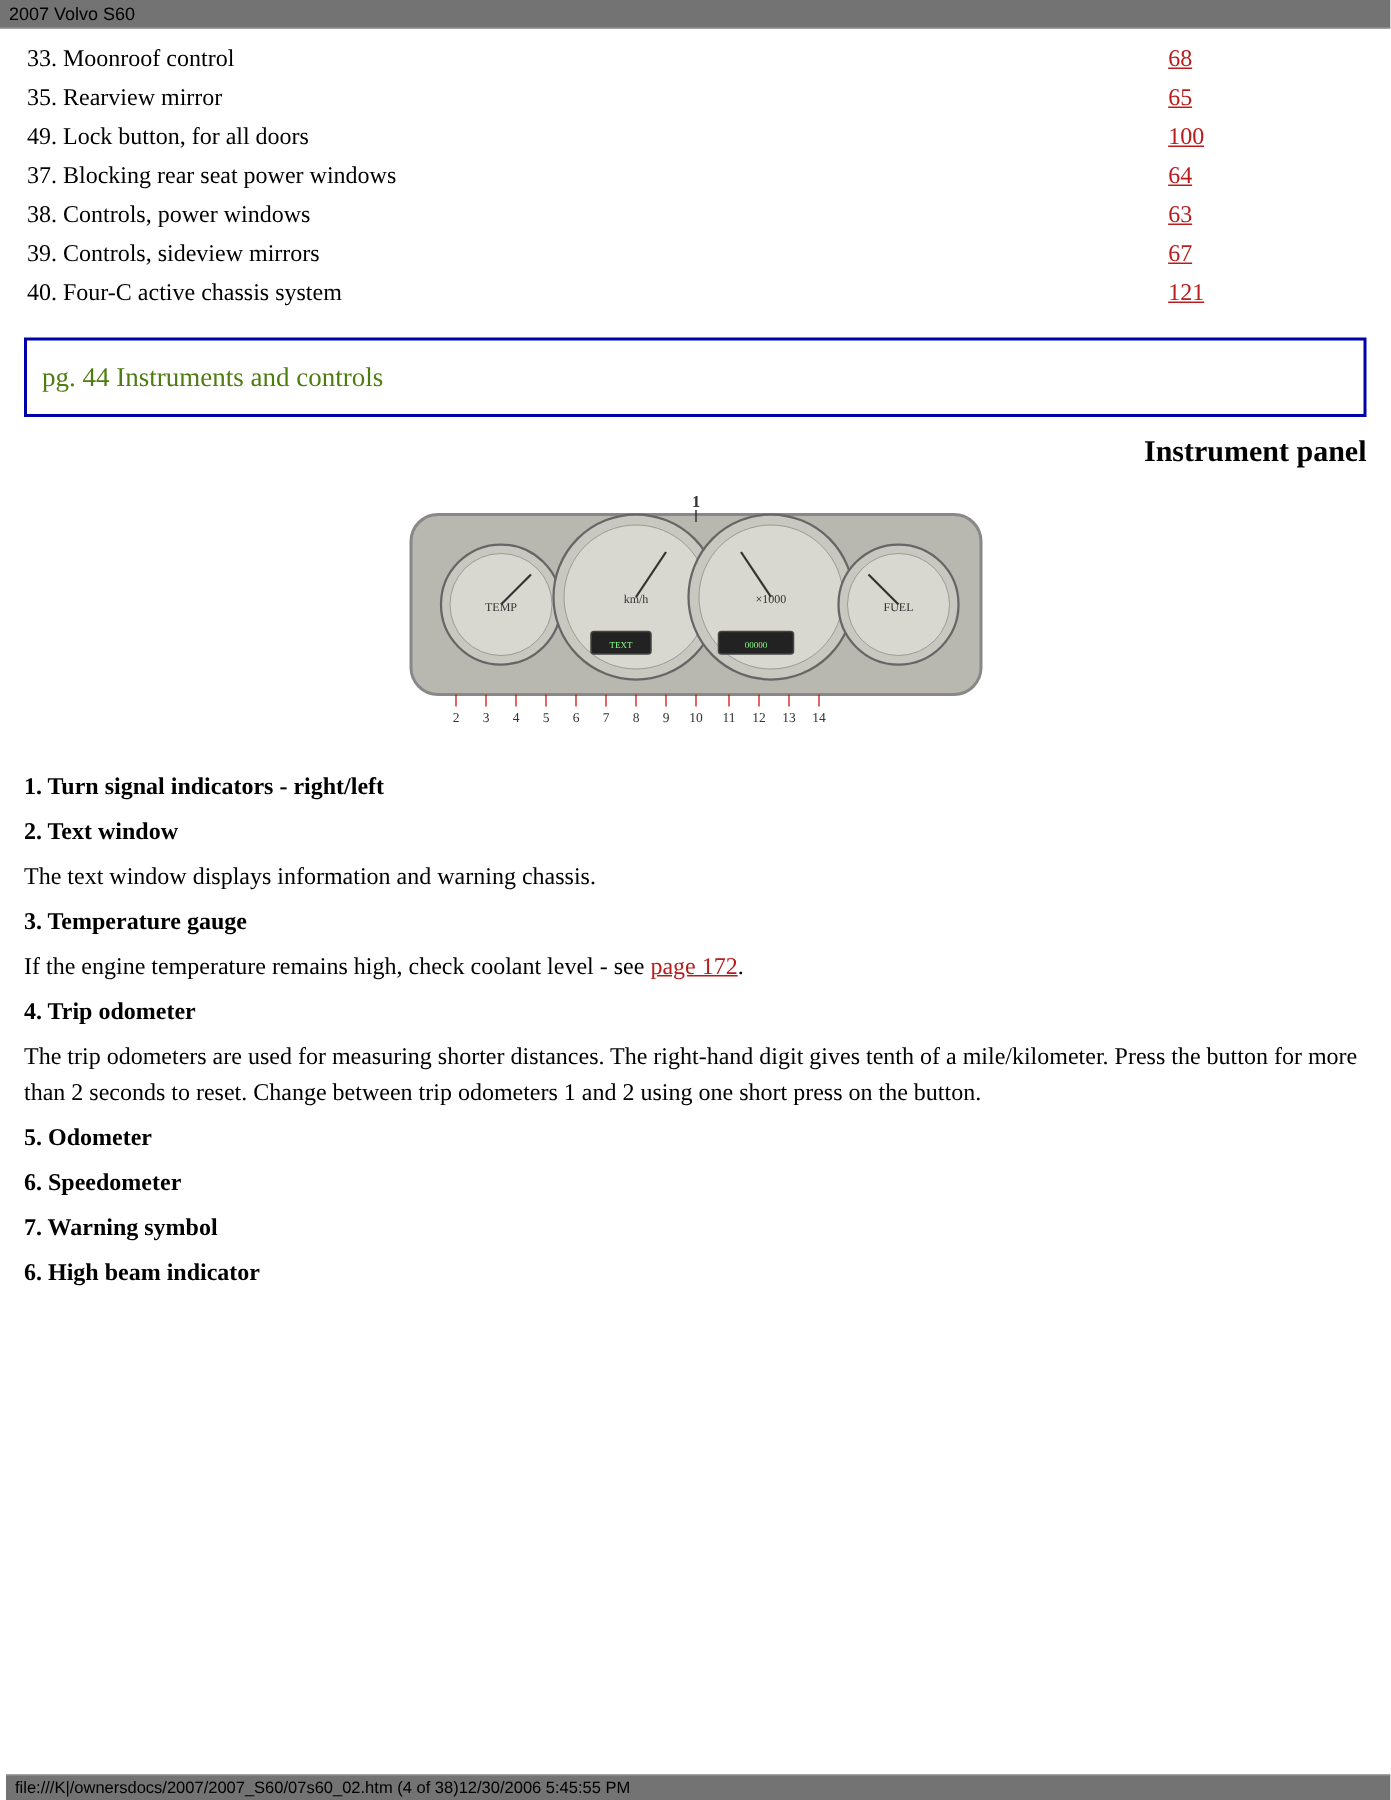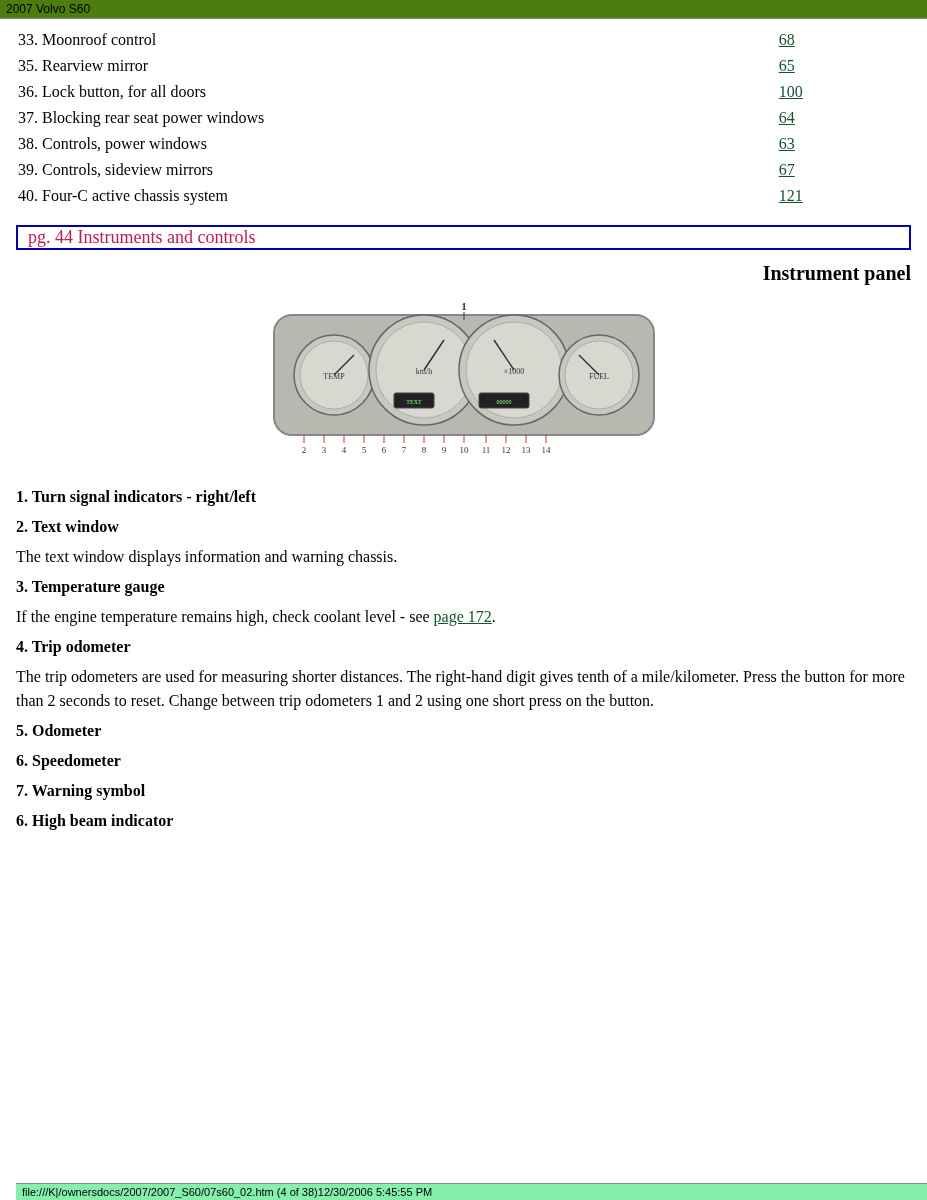--- a/index.html
+++ b/index.html
@@ -10,21 +10,21 @@
     body {
       font-family: Times New Roman, serif;
       font-size: 16px;
       background: #fff;
       color: #000;
       width: 927px;
       min-height: 1200px;
       position: relative;
     }
     .title-bar {
-      background: #4d7c0f;
+      background: #737373;
       padding: 2px 6px;
       font-size: 12px;
       font-family: Arial, sans-serif;
       border-bottom: 1px solid #888;
     }
     .main-content {
       padding: 8px 16px 40px 16px;
     }
     .toc-table {
       width: 100%;
@@ -38,29 +38,29 @@
       margin-top: 22px;
     }
     .toc-table .num-col {
       width: 85%;
     }
     .toc-table .page-col {
       text-align: left;
       width: 15%;
     }
     a {
-      color: #14532d;
+      color: #b91c1c;
       text-decoration: underline;
     }
     .section-box {
       border: 2px solid #0000aa;
-      padding: 0 10px;
+      padding: 14px 10px;
       margin: 16px 0 12px 0;
       font-size: 18px;
-      color: #be185d;
+      color: #4d7c0f;
     }
     .section-heading {
       font-size: 20px;
       font-weight: bold;
       margin: 10px 0 10px 0;
       text-align: right;
     }
     .instrument-img-area {
       text-align: center;
       margin: 10px 0 20px 0;
@@ -77,23 +77,23 @@
     .description-section p {
       margin-bottom: 6px;
       font-size: 16px;
     }
     .description-section .item-label {
       font-weight: bold;
     }
     .status-bar {
       position: absolute;
       bottom: 0;
-      left: 16px;
+      left: 4px;
       right: 0;
-      background: #86efac;
+      background: #737373;
       border-top: 1px solid #888;
       padding: 2px 6px;
       font-size: 11px;
       font-family: Arial, sans-serif;
     }
   </style>
 </head>
 <body>
 
 <div class="title-bar">
@@ -106,21 +106,21 @@
     <tbody id="toc-body">
     <tr>
           <td class="num-col">33. Moonroof control</td>
           <td class="page-col"><a href="#">68</a></td>
         </tr>
         <tr>
           <td class="num-col">35. Rearview mirror</td>
           <td class="page-col"><a href="#">65</a></td>
         </tr>
         <tr>
-          <td class="num-col">36. Lock button, for all doors</td>
+          <td class="num-col">49. Lock button, for all doors</td>
           <td class="page-col"><a href="#">100</a></td>
         </tr>
         <tr>
           <td class="num-col">37. Blocking rear seat power windows</td>
           <td class="page-col"><a href="#">64</a></td>
         </tr>
         <tr>
           <td class="num-col">38. Controls, power windows</td>
           <td class="page-col"><a href="#">63</a></td>
         </tr>

